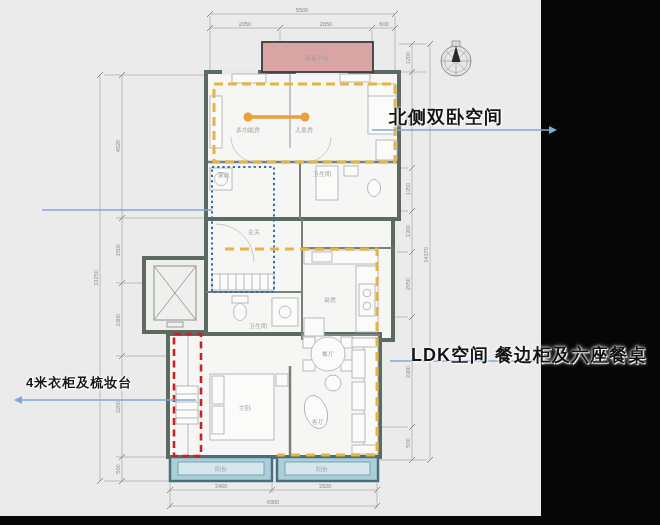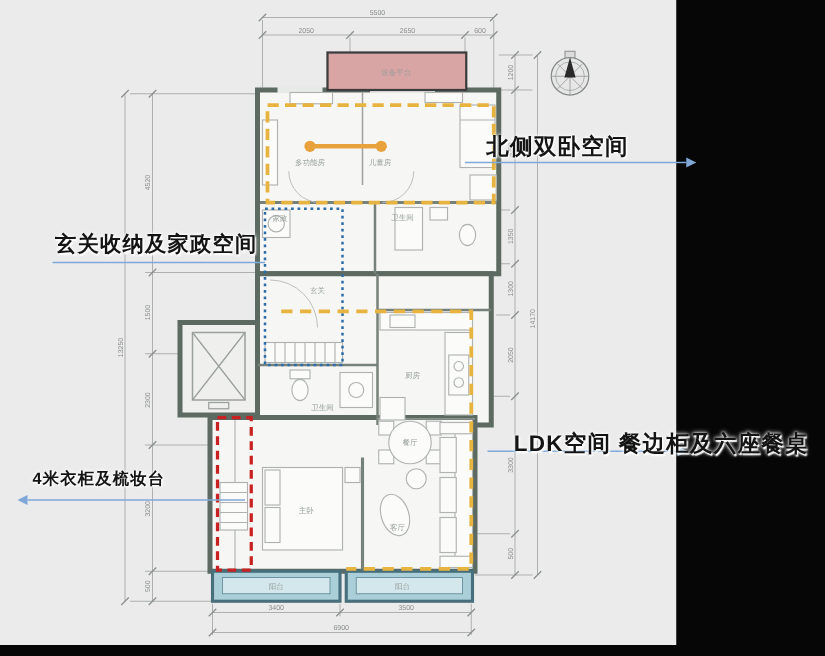--- a/index.html
+++ b/index.html
@@ -255,16 +255,15 @@
     <polygon points="549,126 557,130 549,134" stroke="none"></polygon>
     <line x1="42" y1="210" x2="212" y2="210"></line>
     <line x1="196" y1="400" x2="22" y2="400"></line>
     <polygon points="22,396 14,400 22,404" stroke="none"></polygon>
     <line x1="390" y1="361" x2="542" y2="361"></line>
     <polygon points="542,357 550,361 542,365" stroke="none"></polygon>
   </g>
 </svg>
 
 <div class="ann ann-north">北侧双卧空间</div>
-<div class="ann ann-entry">玄关收纳及家政空间</div>
 <div class="ann ann-wardrobe">4米衣柜及梳妆台</div>
 <div class="ann ann-ldk">LDK空间 餐边柜及六座餐桌</div>
 </div>
 
 </body></html>

